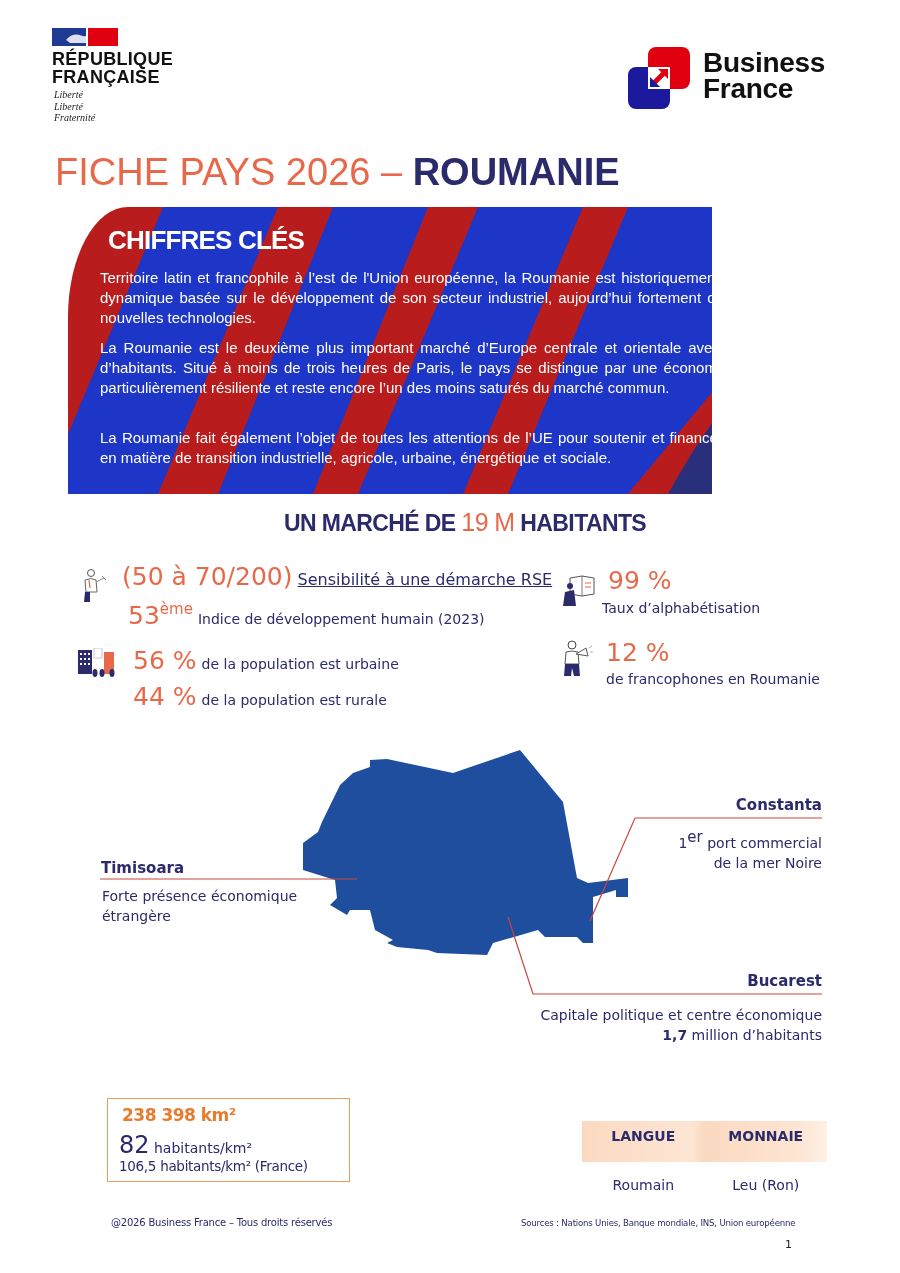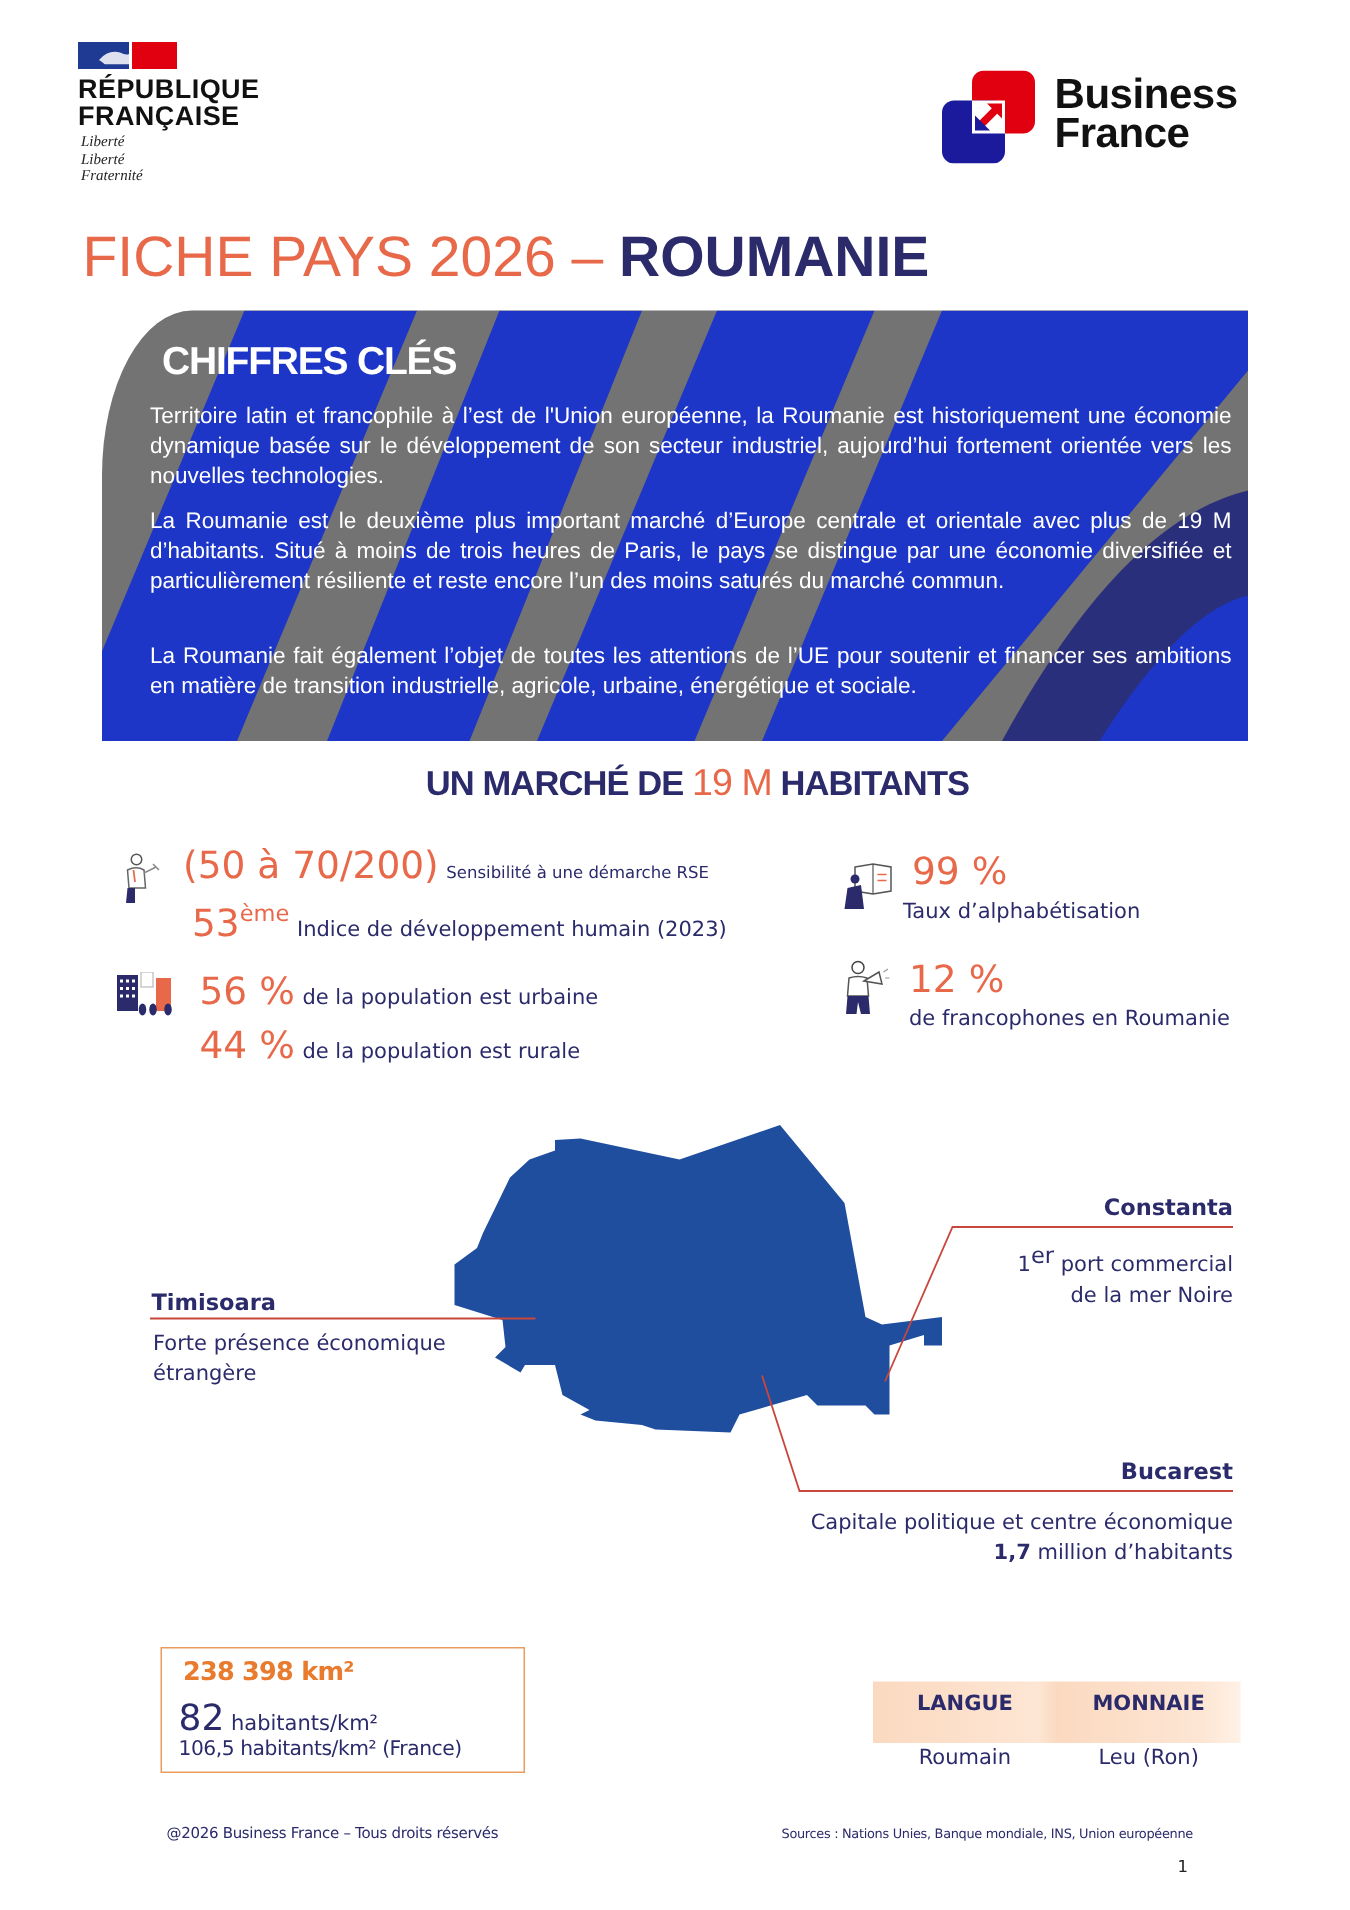--- a/index.html
+++ b/index.html
@@ -16,21 +16,21 @@
 
   .bf-logo { left: 628px; top: 47px; width: 62px; height: 62px; }
   .bf-name { left: 703px; top: 50px; font-family: "Liberation Sans", sans-serif; font-weight: bold; font-size: 28px; line-height: 26px; color: #111; letter-spacing: -0.3px; }
 
   
   .title { left: 55px; top: 150px; font-family: "Liberation Sans", sans-serif; font-size: 38px; line-height: 44px; white-space: nowrap; }
   .title .light { color: #e8694a; }
   .title .bold { color: #2b2a6b; font-weight: bold; }
 
   
-  .panel { left: 68px; top: 207px; width: 764px; height: 287px; background: #737373; overflow: hidden; border-top-left-radius: 60px 110px; }
+  .panel { left: 68px; top: 207px; width: 644px; height: 287px; background: #b91c1c; overflow: hidden; border-top-left-radius: 60px 110px; }
   .panel svg.stripes { position: absolute; left: 0; top: 0; }
   .panel h2 { position: absolute; left: 40px; top: 18px; font-family: "Liberation Sans", sans-serif; font-weight: 900; font-size: 26px; color: #ffffff; letter-spacing: -0.8px; }
   .panel .para { position: absolute; left: 32px; width: 721px; font-family: "Liberation Sans", sans-serif; font-size: 15px; line-height: 19.8px; color: #ffffff; text-align: justify; }
 
   
   .market-title { left: 0; width: 930px; top: 508px; text-align: center; font-family: "Liberation Sans", sans-serif; font-size: 23px; font-weight: 900; color: #2b2a6b; letter-spacing: -0.6px; }
   .market-title .hl { color: #e8694a; font-weight: normal; font-size: 25px; }
 
   .orange { color: #e8694a; }
   .stat-big { font-family: "DejaVu Sans", sans-serif; font-size: 25px; color: #e8694a; line-height: 30px; }
@@ -46,21 +46,21 @@
   .area-val { position:absolute; left: 14px; top: 6px; font-family: "DejaVu Sans", sans-serif; font-weight: bold; font-size: 17px; color: #e87b2e; letter-spacing: -0.5px; }
   .dens { position:absolute; left: 11px; top: 32px; font-family: "DejaVu Sans", sans-serif; font-size: 14px; color: #2b2a6b; }
   .dens .num { font-size: 24px; }
   .dens-fr { position:absolute; left: 11px; top: 59px; font-family: "DejaVu Sans", sans-serif; font-size: 13.5px; color: #2b2a6b; letter-spacing: -0.3px; }
 
   
   .langtbl { left: 582px; top: 1121px; width: 245px; }
   .langtbl .hdr { display: flex; height: 41px; background: linear-gradient(90deg, #fbd9c0, #fde6d4 45%, #fbd9c0 50%, #fde6d4 90%, #fff1e6); }
   .langtbl .hdr div, .langtbl .row div { width: 50%; text-align: center; }
   .langtbl .hdr div { font-family: "DejaVu Sans", sans-serif; font-weight: bold; font-size: 14px; line-height: 31px; color: #2b2a6b; }
-  .langtbl .row { display: flex; margin-top: 2px; align-items: center; }
+  .langtbl .row { display: flex; margin-top: 15px; align-items: center; }
   .langtbl .row div { font-family: "DejaVu Sans", sans-serif; font-size: 14px; color: #2b2a6b; }
 
   
   .foot-left { left: 111px; top: 1217px; font-family: "DejaVu Sans", sans-serif; font-size: 10px; color: #2b2a6b; letter-spacing: -0.2px; }
   .foot-right { left: 521px; top: 1218px; font-family: "DejaVu Sans", sans-serif; font-size: 8.6px; color: #2b2a6b; letter-spacing: -0.2px; }
   .page-num { left: 785px; top: 1238px; font-family: "DejaVu Sans", sans-serif; font-size: 11px; color: #222; }
 </style>
 </head>
 <body>
 
@@ -119,21 +119,21 @@
 
 <svg class="icon" style="left:80px;top:568px" width="28" height="36" viewBox="0 0 28 36">
   <circle cx="11" cy="5" r="3.5" fill="none" stroke="#555" stroke-width="1"></circle>
   <path d="M5 12 Q11 9 16 12 L17 24 L6 24 Z" fill="#fff" stroke="#666" stroke-width="1"></path>
   <path d="M9 12 L10 20" stroke="#e8694a" stroke-width="1.2"></path>
   <path d="M5 24 L4 34 L10 34 L10 24 Z" fill="#2b2a6b"></path>
   <path d="M16 14 L24 10 M22 8 L26 12" stroke="#888" stroke-width="1"></path>
 </svg>
 <div class="abs" style="left:122px;top:562px;white-space:nowrap">
   <span class="stat-big">(50 à 70/200)</span>
-  <span class="stat-txt" style="font-size:11px">Sensibilité à une démarche RSE</span>
+  <span class="stat-txt" style="text-decoration:underline;font-size:16px">Sensibilité à une démarche RSE</span>
 </div>
 <div class="abs" style="left:128px;top:600px;white-space:nowrap">
   <span class="stat-big">53</span><sup class="orange" style="font-size:15px;vertical-align:10px">ème</sup>
   <span class="stat-txt">Indice de développement humain (2023)</span>
 </div>
 
 <svg class="icon" style="left:78px;top:648px" width="40" height="32" viewBox="0 0 40 32">
   <rect x="0" y="2" width="14" height="24" fill="#2b2a6b"></rect>
   <g fill="#fff">
       <rect x="2" y="5" width="2" height="2"></rect>

